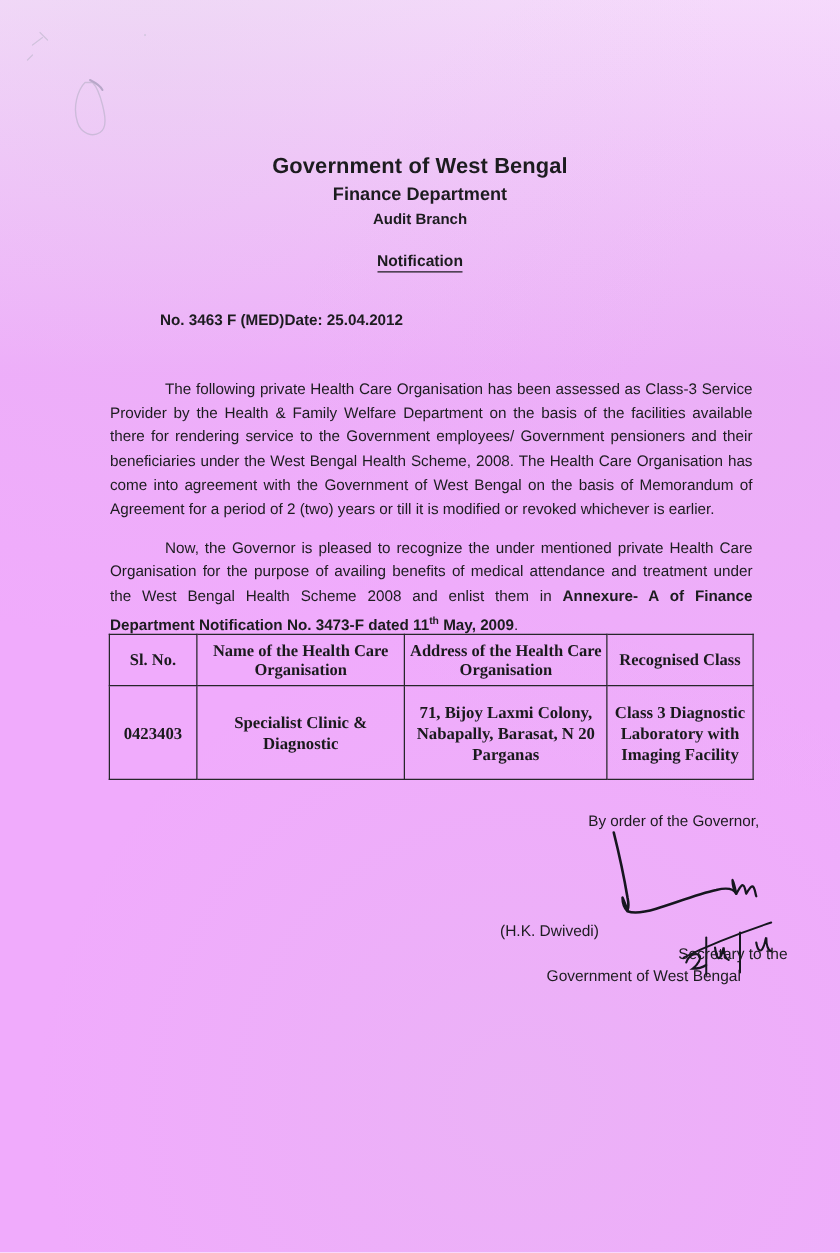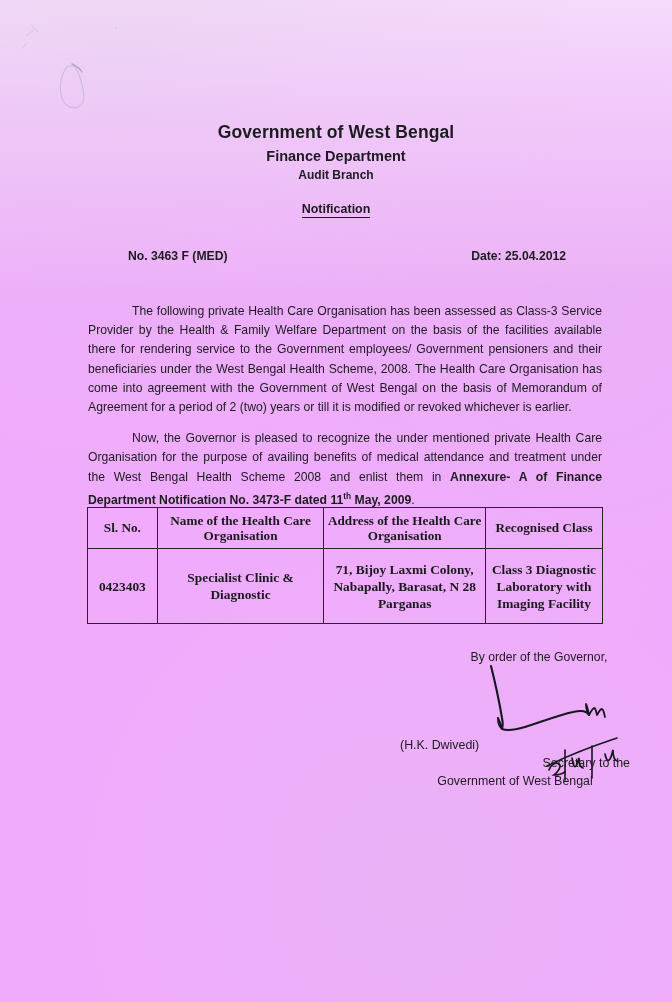--- a/index.html
+++ b/index.html
@@ -66,21 +66,20 @@
     text-align: center;
   }
 
   
   .refline {
     position: absolute;
     top: 249px;
     left: 88px;
     width: 514px;
     display: flex;
-    justify-content: space-between;
     font-size: 12.2px;
     font-weight: bold;
     padding-left: 40px;
   }
   .refline .date-part { margin-right: 76px; }
 
   
   .body-block {
     position: absolute;
     top: 302px;
@@ -234,21 +233,21 @@
         <th class="c-sl">Sl. No.</th>
         <th class="c-name">Name of the Health Care Organisation</th>
         <th class="c-addr">Address of the Health Care Organisation</th>
         <th class="c-class">Recognised Class</th>
       </tr>
     </thead>
     <tbody>
       <tr>
         <td class="c-sl">0423403</td>
         <td class="c-name">Specialist Clinic &amp; Diagnostic</td>
-        <td class="c-addr">71, Bijoy Laxmi Colony, Nabapally, Barasat, N 28 Parganas</td>
+        <td class="c-addr">71, Bijoy Laxmi Colony, Nabapally, Barasat, N 20 Parganas</td>
         <td class="c-class">Class 3 Diagnostic Laboratory with Imaging Facility</td>
       </tr>
     </tbody>
   </table>
 
   <div class="sign-area">
     <div class="by-order">By order of the Governor,</div>
   </div>
 
   <svg class="sig-svg" viewBox="0 0 180 80">

